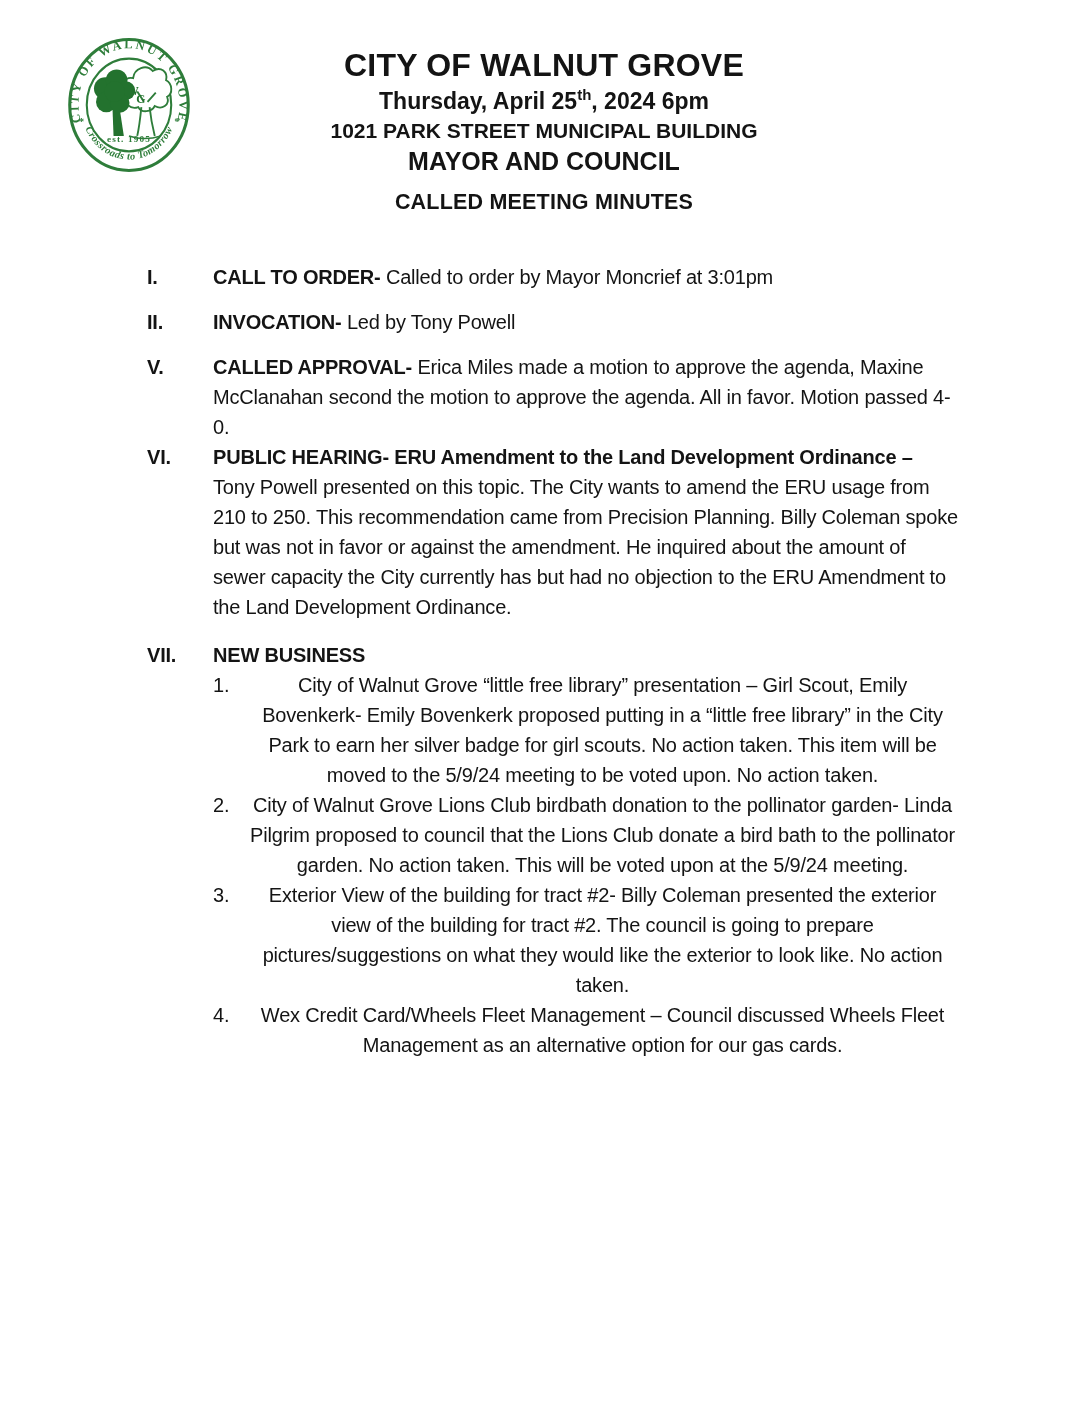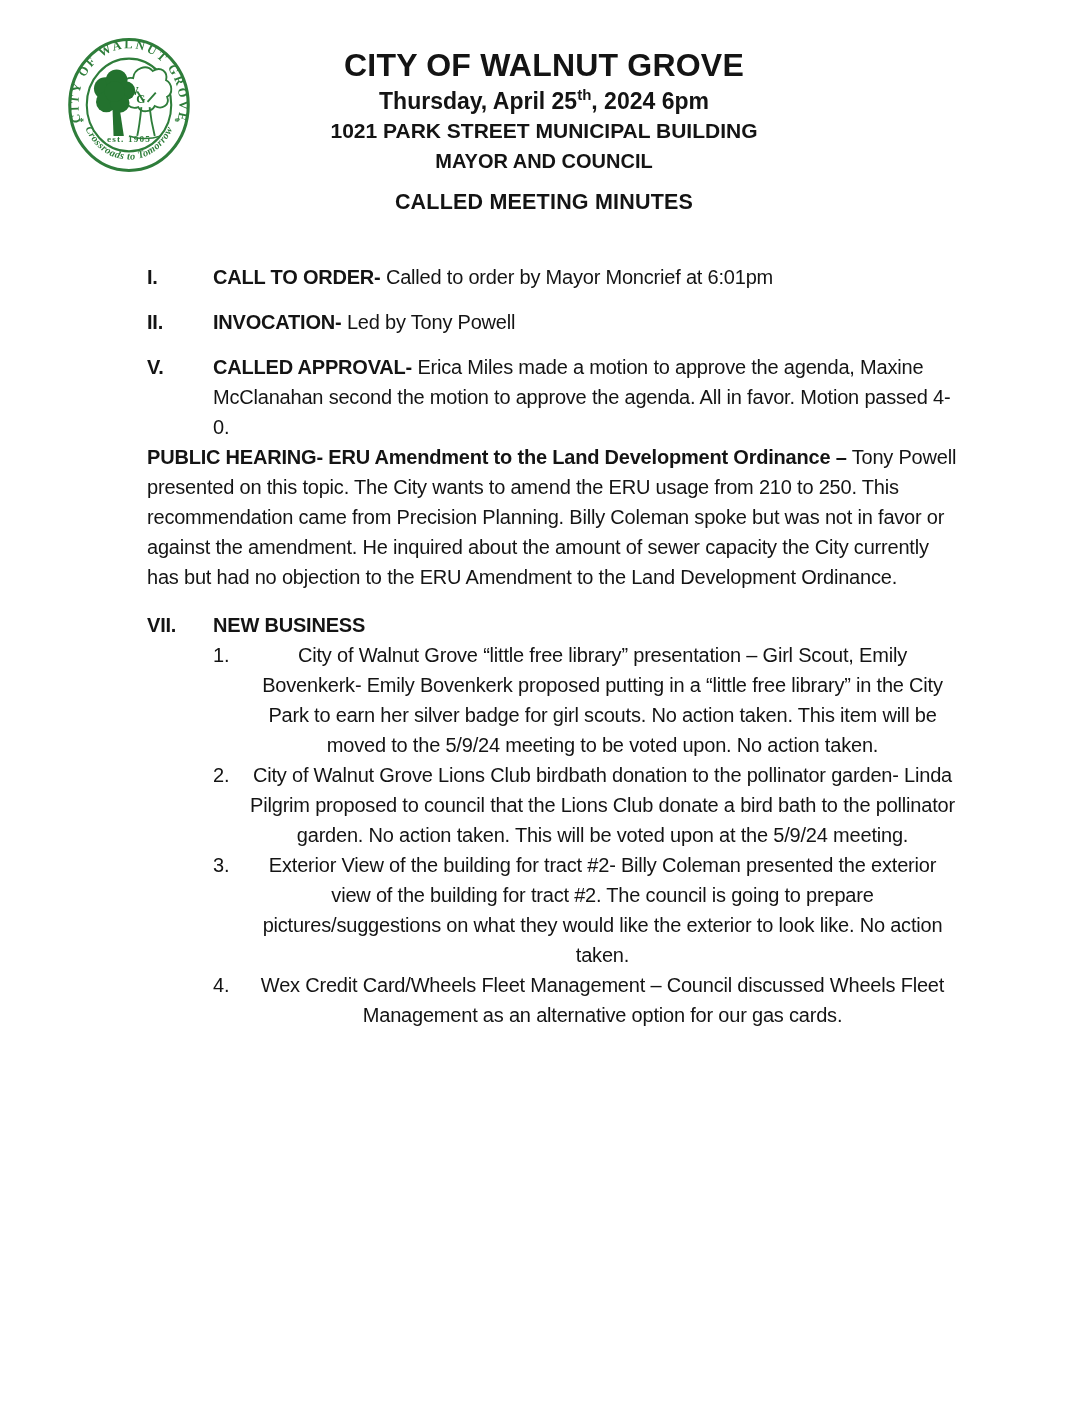--- a/index.html
+++ b/index.html
@@ -24,21 +24,21 @@
   .seal-star { font-family:"Liberation Serif", serif; font-weight:bold; font-size:11px; fill:#2e7d3a; }
   .monogram { font-family:"Liberation Serif", serif; font-weight:bold; font-size:11.5px; fill:#23722e; }
   .est-text { font-family:"Liberation Serif", serif; font-weight:bold; font-size:9px; letter-spacing:1.1px; fill:#2e7d3a; }
 
   
   .doc-header { padding-top:46px; text-align:center; font-weight:bold; }
   .h-title { font-size:32px; letter-spacing:0.2px; line-height:38px; }
   .h-date  { font-size:23px; line-height:31px; margin-top:2px; }
   .h-date sup { font-size:15px; vertical-align:super; line-height:0; }
   .h-addr  { font-size:21px; line-height:28px; margin-top:0; }
-  .h-org   { font-size:20px; line-height:28px; margin-top:2px; }
+  .h-org   { font-size:25px; line-height:28px; margin-top:2px; }
   .h-doc   { font-size:21.5px; line-height:28px; margin-top:13px; letter-spacing:0.2px; }
 
   
   .content {
     margin:46px 130px 0 147px;
     font-size:20px; letter-spacing:-0.2px; line-height:30px;
   }
   .item { display:flex; margin-bottom:15px; }
   .item.tight { margin-bottom:0; }
   .item.gap-top { margin-top:18px; }
@@ -103,21 +103,21 @@
     <div class="h-org">MAYOR AND COUNCIL</div>
     <div class="h-doc">CALLED MEETING MINUTES</div>
   </header>
 
   <main class="content">
 
     <div class="item">
       <div class="numeral">I.</div>
       <div class="itembody">
         <span class="bold">CALL TO ORDER-</span>
-        <span>Called to order by Mayor Moncrief at 6:01pm</span>
+        <span>Called to order by Mayor Moncrief at 3:01pm</span>
       </div>
     </div>
 
     <div class="item">
       <div class="numeral">II.</div>
       <div class="itembody">
         <span class="bold">INVOCATION-</span>
         <span>Led by Tony Powell</span>
       </div>
     </div>
@@ -126,20 +126,21 @@
 
     <div class="item tight">
       <div class="numeral">V.</div>
       <div class="itembody">
         <span class="bold">CALLED APPROVAL-</span>
         <span>Erica Miles made a motion to approve the agenda, Maxine McClanahan second the motion to approve the agenda. All in favor. Motion passed 4-0.</span>
       </div>
     </div>
 
     <div class="item tight">
+      <div class="numeral">VI.</div>
       <div class="itembody">
         <span class="bold">PUBLIC HEARING- ERU Amendment to the Land Development Ordinance –</span>
         <span>Tony Powell presented on this topic. The City wants to amend the ERU usage from 210 to 250. This recommendation came from Precision Planning. Billy Coleman spoke but was not in favor or against the amendment. He inquired about the amount of sewer capacity the City currently has but had no objection to the ERU Amendment to the Land Development Ordinance.</span>
       </div>
     </div>
 
     <div class="item tight gap-top">
       <div class="numeral">VII.</div>
       <div class="itembody">
         <span class="bold">NEW BUSINESS</span>

